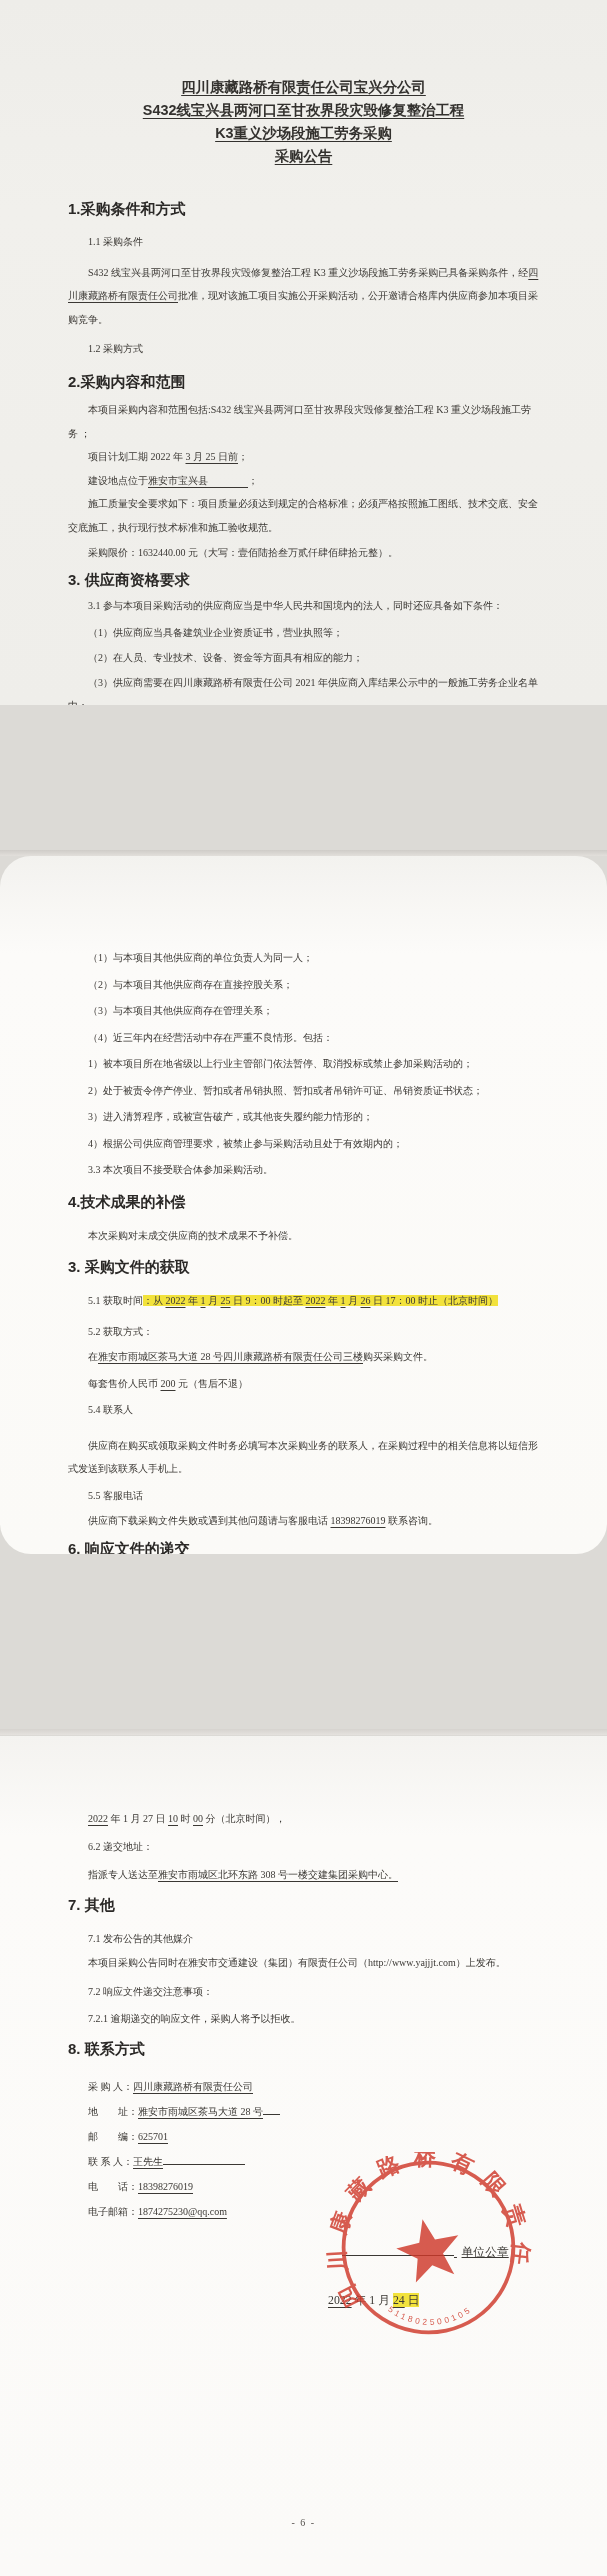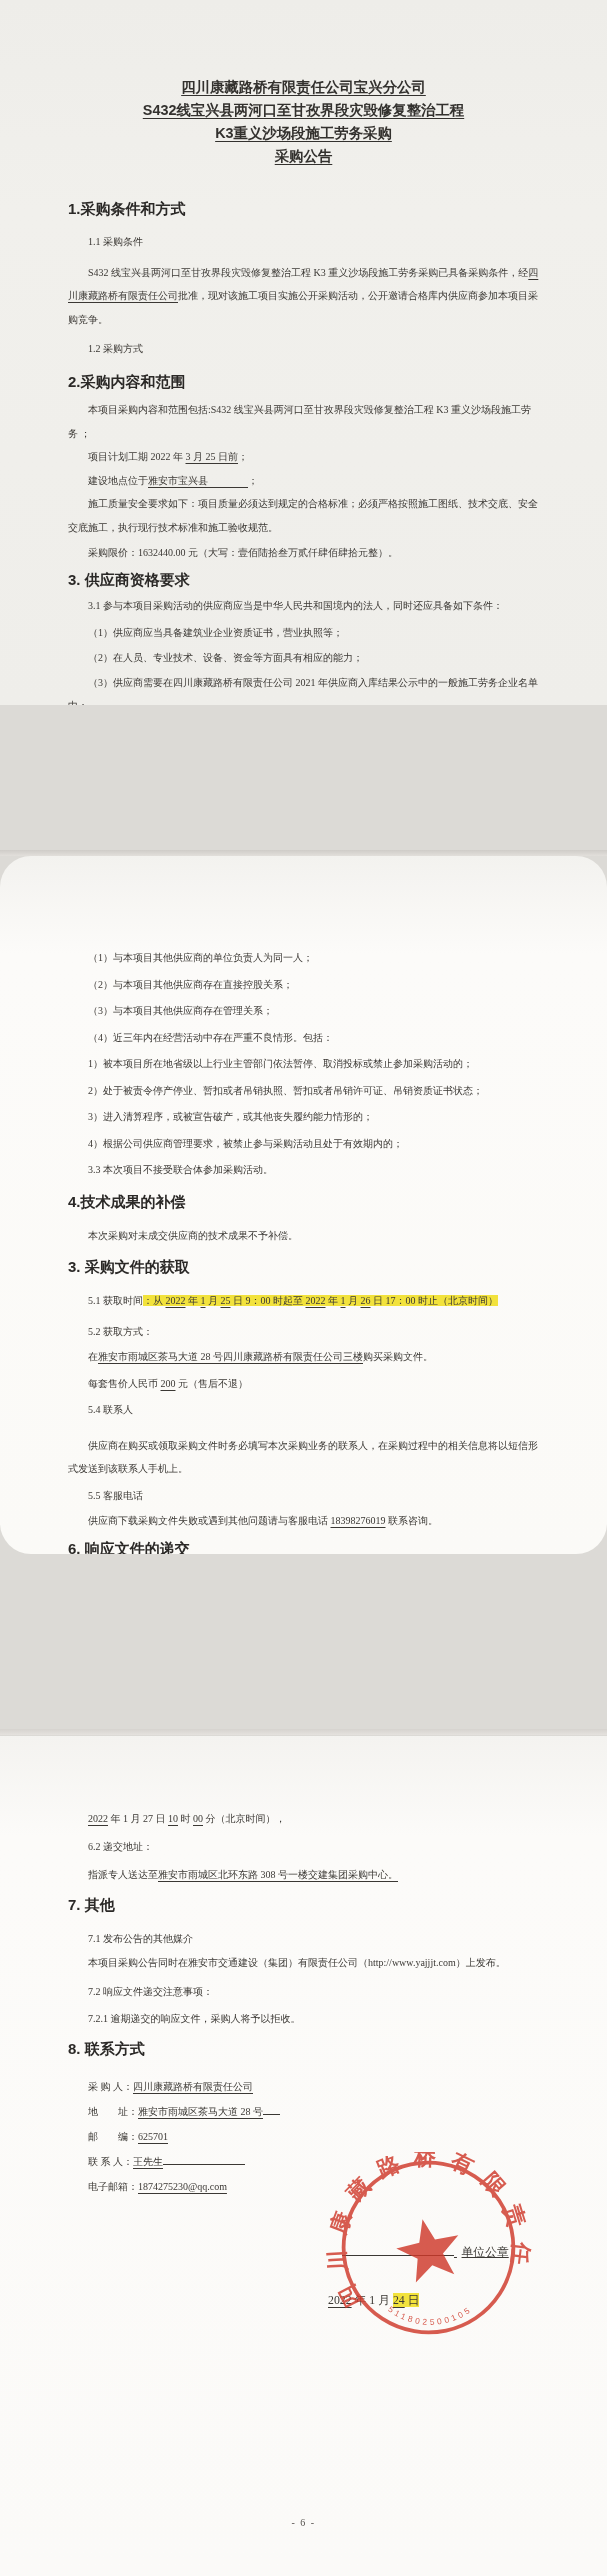--- a/index.html
+++ b/index.html
@@ -110,20 +110,21 @@
     <div class="b">本项目采购公告同时在雅安市交通建设（集团）有限责任公司（http://www.yajjjt.com）上发布。</div>
     <div class="b" style="margin-top:6px;">7.2 响应文件递交注意事项：</div>
     <div class="b" style="margin-top:3px;">7.2.1 逾期递交的响应文件，采购人将予以拒收。</div>
 
     <div class="h" style="margin-top:7.6px;">8. 联系方式</div>
 
     <div class="b contact" style="margin-top:15px;"><span>采 购 人：</span><span class="u">四川康藏路桥有限责任公司</span></div>
     <div class="b contact"><span>地　　址：</span><span class="u">雅安市雨城区茶马大道 28 号</span><span class="ublank" style="width:16.7px;"></span></div>
     <div class="b contact"><span>邮　　编：</span><span class="u">625701</span></div>
     <div class="b contact"><span>联 系 人：</span><span class="u">王先生</span><span class="ublank" style="width:82px;"></span></div>
+    <div class="b contact"><span>电　　话：</span><span class="u">18398276019</span></div>
     <div class="b contact"><span>电子邮箱：</span><span class="u">1874275230@qq.com</span></div>
   </div>
 
   <div class="sign-row" style="top:508px;left:342px;text-decoration:underline;">
     <span class="ublank" style="width:112px;"></span>
     <span style="margin-left:4.6px;">单位公章</span>
   </div>
   <div class="date-row" style="top:557px;left:328px;"><span class="u">2022</span><span> 年 1 月 </span><span class="u hl">24</span><span class="hl"> 日</span></div>
 
   <svg class="stamp" style="top:416px;left:325px;" width="207" height="191" viewBox="-136 -126 272 252">

